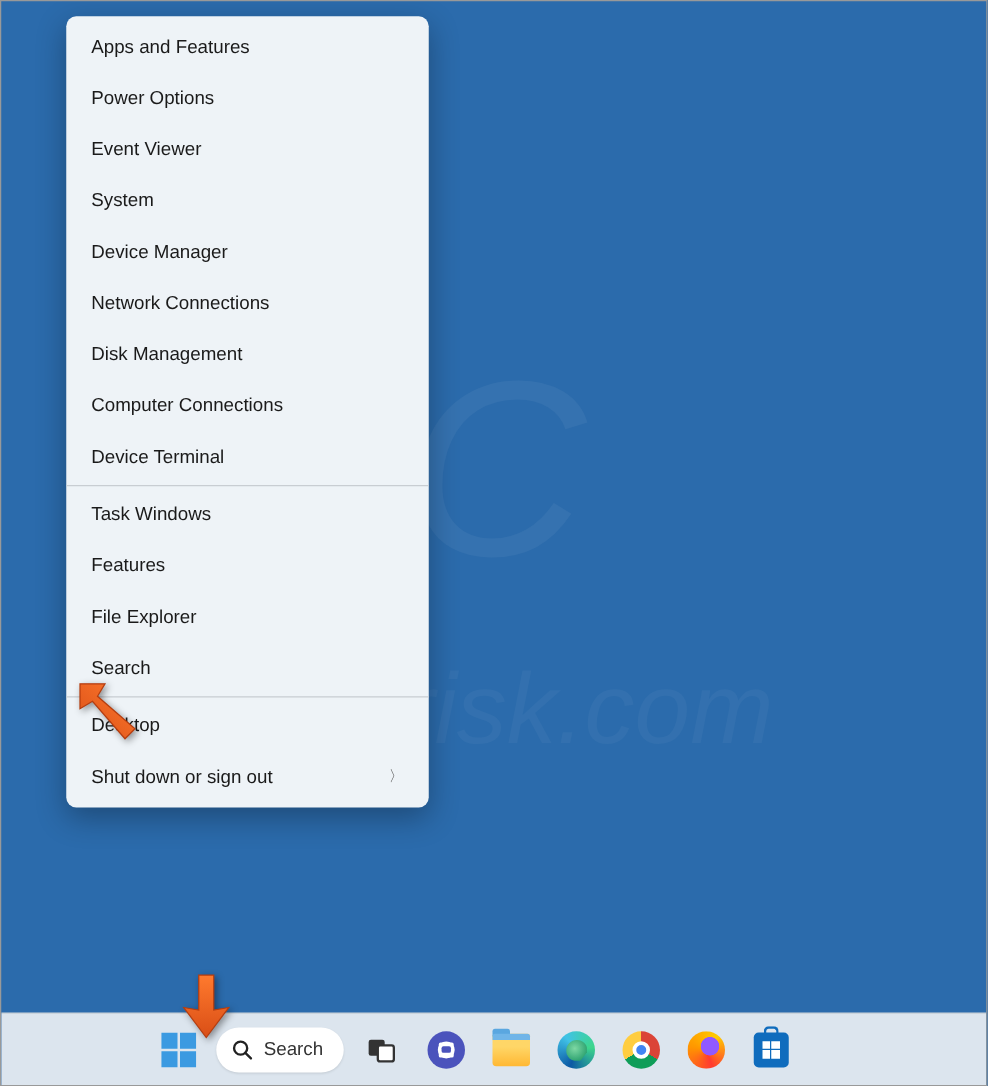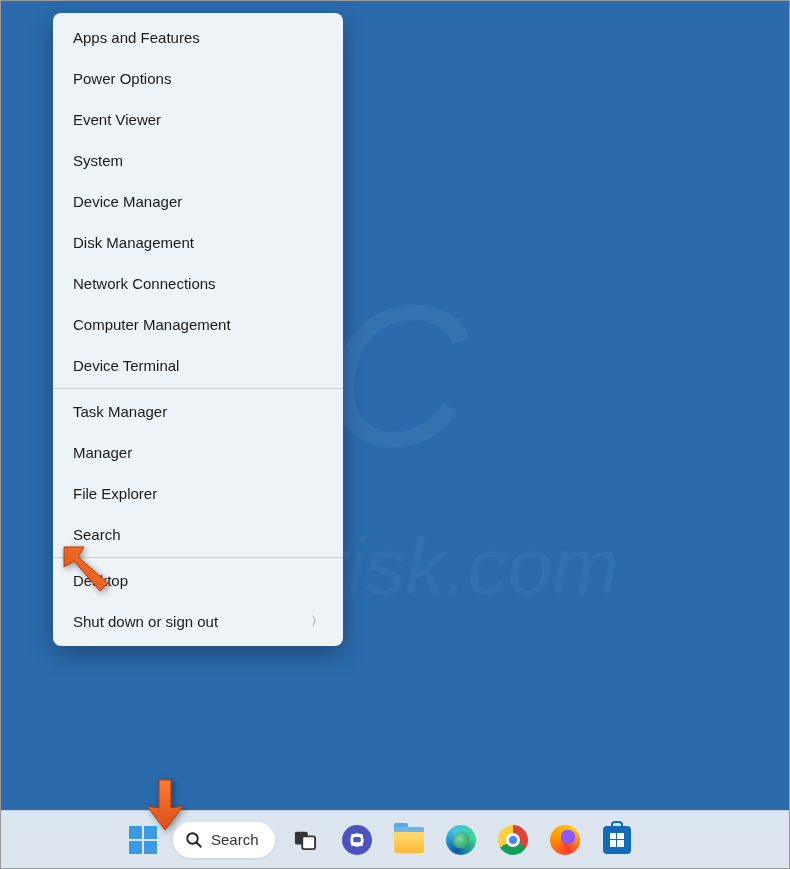--- a/index.html
+++ b/index.html
@@ -216,37 +216,37 @@
   <div class="menu-item">
       <span>Event Viewer</span>
     </div>
   <div class="menu-item">
       <span>System</span>
     </div>
   <div class="menu-item">
       <span>Device Manager</span>
     </div>
   <div class="menu-item">
+      <span>Network Connections</span>
+    </div>
+  <div class="menu-item">
       <span>Disk Management</span>
     </div>
   <div class="menu-item">
-      <span>Network Connections</span>
-    </div>
-  <div class="menu-item">
-      <span>Computer Management</span>
+      <span>Computer Connections</span>
     </div>
   <div class="menu-item">
       <span>Device Terminal</span>
     </div>
   <div class="menu-divider"></div>
   <div class="menu-item">
-      <span>Task Manager</span>
-    </div>
-  <div class="menu-item">
-      <span>Manager</span>
+      <span>Task Windows</span>
+    </div>
+  <div class="menu-item">
+      <span>Features</span>
     </div>
   <div class="menu-item">
       <span>File Explorer</span>
     </div>
   <div class="menu-item">
       <span>Search</span>
     </div>
   <div class="menu-divider"></div>
   <div class="menu-item">
       <span>Desktop</span>

